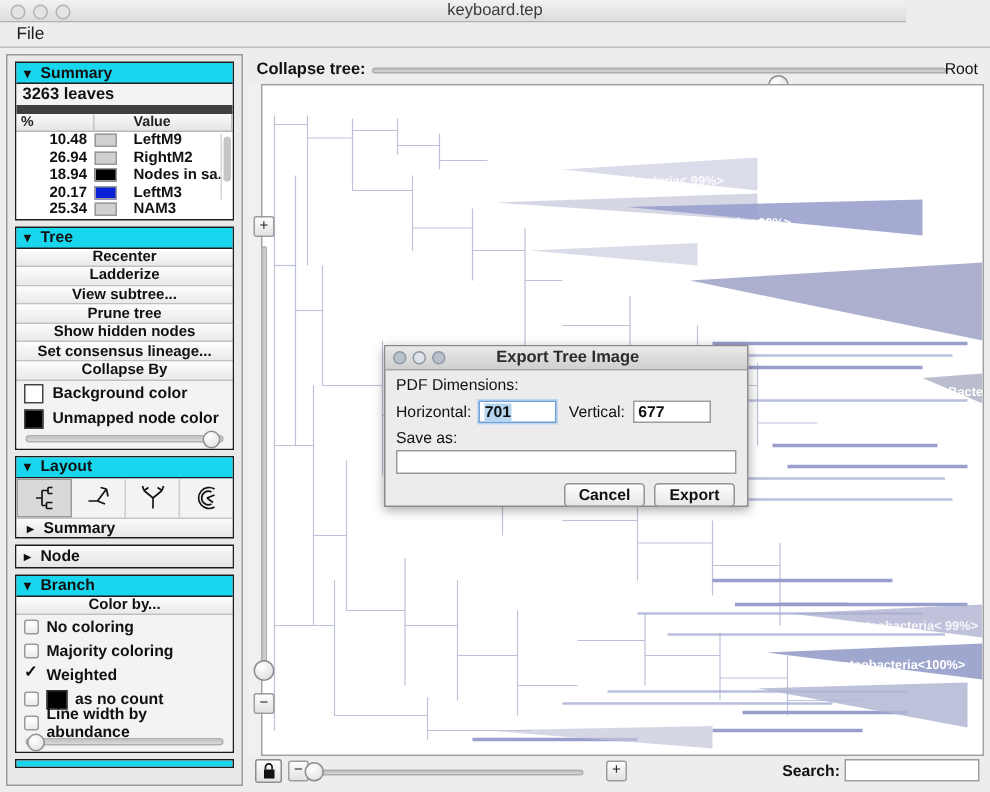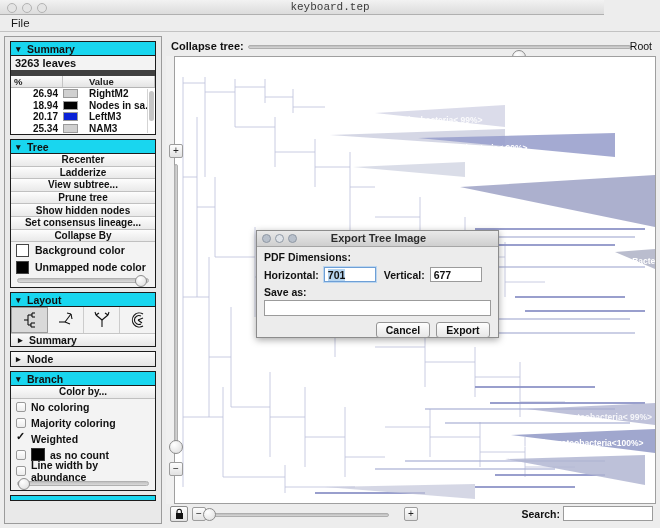--- a/index.html
+++ b/index.html
@@ -15,21 +15,20 @@
     position: relative;
     width: 660px; height: 528px;
     background: #ededed;
     overflow: hidden;
   }
   
   .titlebar {
     position: absolute; left: 0; top: 0; width: 604px; height: 15px;
     background: linear-gradient(to bottom, #f2f2f2 0%, #dcdcdc 100%);
     border-bottom: 1px solid #b0b0b0;
-    font-family: Liberation Mono, monospace;
   }
   .tl-buttons { position: absolute; left: 7px; top: 3px; display: flex; gap: 5px; }
   .tl-dot {
     width: 10px; height: 10px; border-radius: 50%;
     background: #e4e4e4; border: 1px solid #b3b3b3;
   }
   .title-text {
     position: absolute; left: 0; top: 1px; width: 660px;
     text-align: center; font-size: 11px; color: #3a3a3a;
   }
@@ -238,21 +237,21 @@
     position: relative;
   }
   .dlg-dots { position: absolute; left: 5px; top: 3px; display: flex; gap: 4px; }
   .dlg-dot { width: 9px; height: 9px; border-radius: 50%; background: #b8c0cb; border: 1px solid #8f98a4; }
   .dlg-dot.mid { background: #dfe3e8; }
   .dlg-title-text {
     position: absolute; left: 0; top: 1px; width: 243px; text-align: center;
     font-size: 11px; font-weight: bold; color: #2c2c2c;
   }
   .dlg-body { padding: 4px 7px 0 7px; }
-  .dlg-lbl { font-size: 10.5px; font-weight: bold; color: #111; }
+  .dlg-lbl { font-size: 10.5px; font-weight: normal; color: #111; }
   .dlg-row { display: flex; align-items: center; margin-top: 4px; gap: 5px; }
   .field {
     height: 15px; background: #fff; border: 1px solid #9b9b9b;
     font-size: 10.5px; font-weight: bold; color: #111;
     display: flex; align-items: center; padding-left: 3px;
   }
   .field.focus { border: 1px solid #6e9fd6; box-shadow: 0 0 0 1px #bcd6ef; }
   .sel-text { background: #b6d5f0; }
   .dlg-btns { display: flex; justify-content: flex-end; gap: 6px; margin-top: 6px; padding-right: 1px; }
   .dlg-btn {
@@ -289,20 +288,27 @@
         <span class="tri">▾</span>
         <span>Summary</span>
       </div>
       <div class="leafcount">3263 leaves</div>
       <div class="tbl-head">
         <div class="c1">%</div>
         <div class="c2"></div>
         <div class="c3">Value</div>
       </div>
       <div class="tbl-body">
+        <div class="trow">
+          <div class="pct">10.48</div>
+          <div class="sw">
+              <span class="swatch" style="background:#d0d0d0"></span>
+            </div>
+          <div class="val">LeftM9</div>
+        </div>
         <div class="trow">
           <div class="pct">26.94</div>
           <div class="sw">
               <span class="swatch" style="background:#d0d0d0"></span>
             </div>
           <div class="val">RightM2</div>
         </div>
         <div class="trow">
           <div class="pct">18.94</div>
           <div class="sw">

